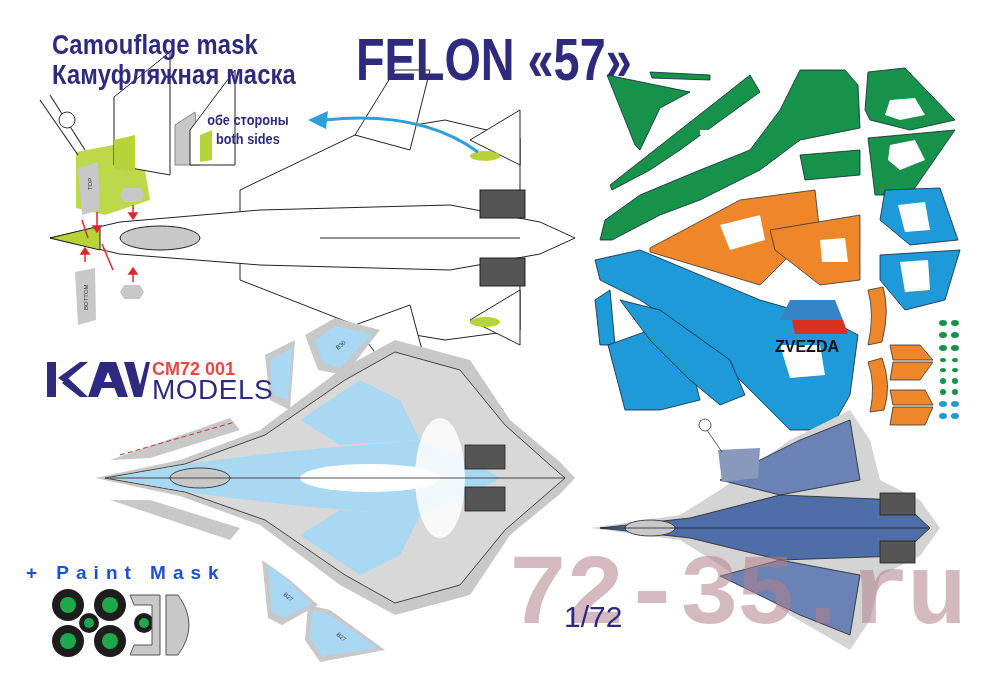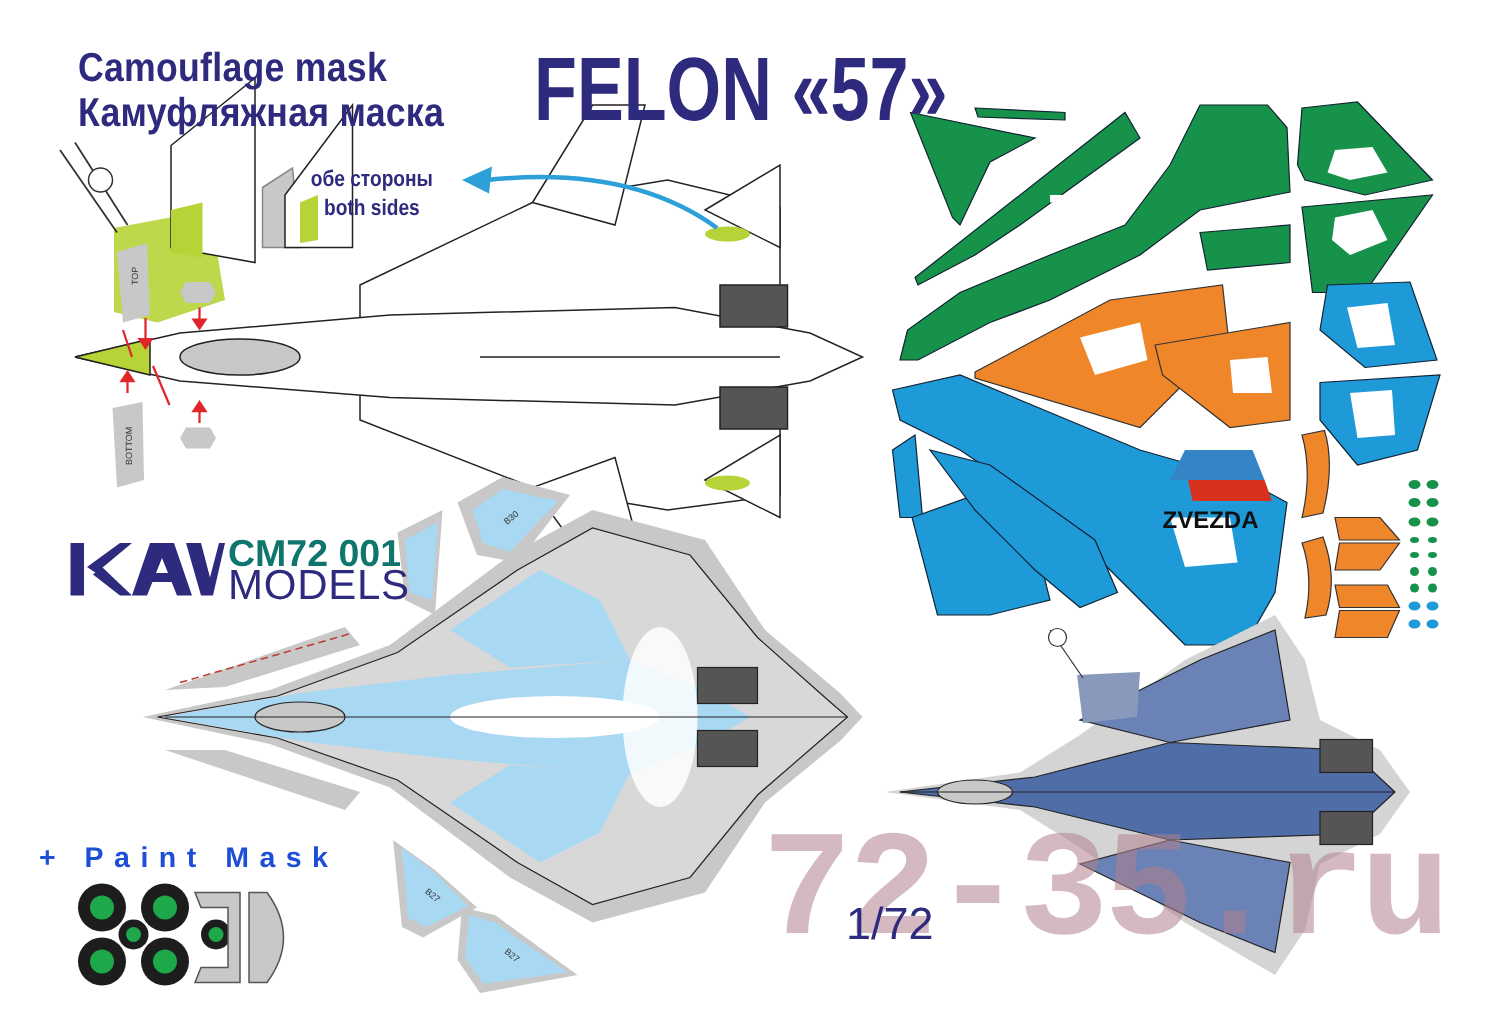--- a/index.html
+++ b/index.html
@@ -14,22 +14,22 @@
   .felon {
     position: absolute; left: 356px; top: 30px; color: #2e2a7e; font-weight: bold;
     font-size: 60px; line-height: 60px; transform: scaleX(0.78); transform-origin: left top;
     white-space: nowrap; font-family: "Liberation Sans", sans-serif;
   }
   .both-sides {
     position: absolute; left: 200px; top: 110px; color: #2e2a7e; font-weight: bold;
     font-size: 15px; line-height: 19px; text-align: center; transform: scaleX(0.85); transform-origin: center top;
   }
   .kav-code {
-    position: absolute; left: 152px; top: 358px; color: #0f766e; font-weight: bold;
-    font-size: 25px; line-height: 22px;
+    position: absolute; left: 152px; top: 358px; color: #ef4444; font-weight: bold;
+    font-size: 18px; line-height: 22px;
   }
   .kav-models {
     position: absolute; left: 152px; top: 379px; color: #2e2a7e;
     font-size: 28px; line-height: 22px; letter-spacing: 0.5px;
   }
   .paint-mask {
     position: absolute; left: 26px; top: 562px; color: #1d4ed8; font-weight: bold;
     font-size: 19px; letter-spacing: 7px; white-space: nowrap;
   }
   .watermark {

